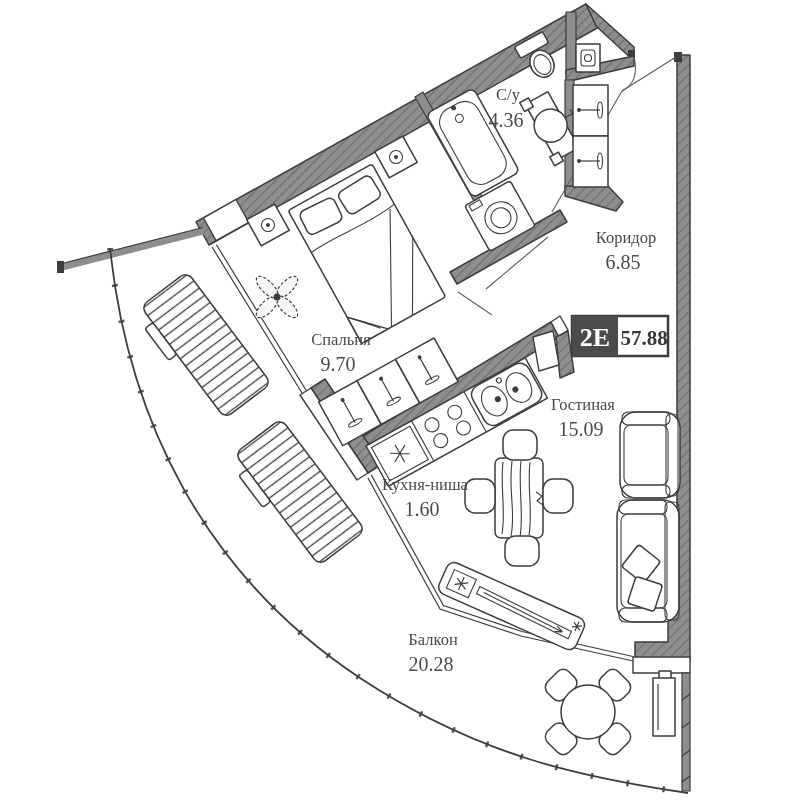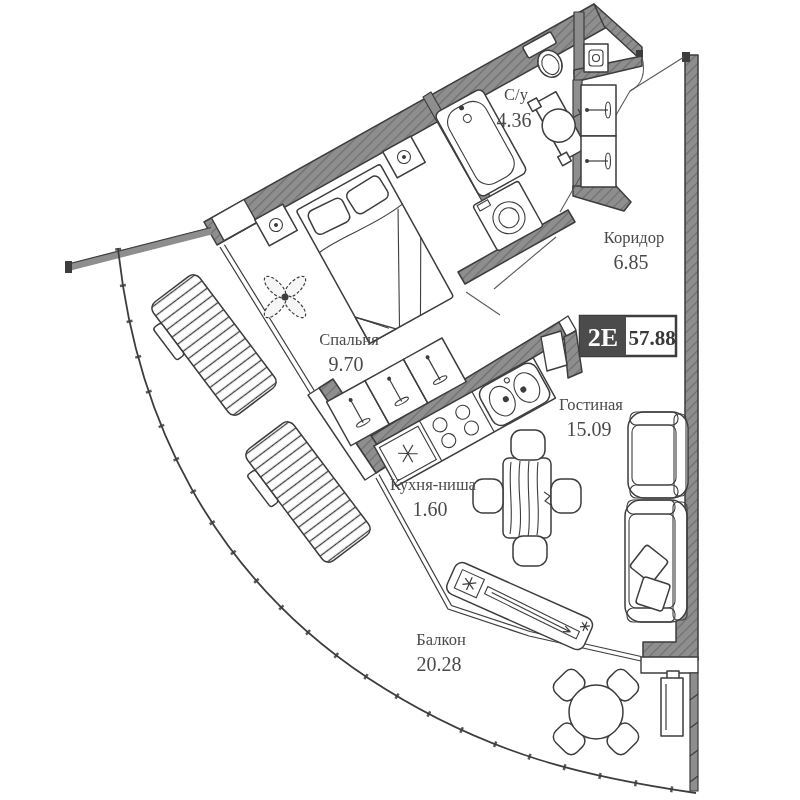--- a/index.html
+++ b/index.html
@@ -1,20 +1,20 @@
 <!DOCTYPE html>
 <html style="--wall: #8e8e8e; --hatch: #6e6e6e; --outline: #3d3d3d; --label: #4a4a4a; --badge_bg: #4b4b4b; --badge_text: #ffffff; --paper: #ffffff;"><head>
 <meta charset="utf-8">
 <style>
   :root{
     --wall:#8e8e8e; --hatch:#6e6e6e; --outline:#3d3d3d; --label:#4a4a4a;
     --badge_bg:#4b4b4b; --badge_text:#ffffff; --paper:#ffffff;
   }
   html,body{margin:0;padding:0;background:var(--paper);}
-  .stage{width:700px;height:800px;position:relative;background:var(--paper);overflow:hidden;padding-left:8px;}
+  .stage{width:700px;height:800px;position:relative;background:var(--paper);overflow:hidden;}
   svg{display:block;}
   .wall{fill:url(#hatch);stroke:var(--outline);stroke-width:1.5;stroke-linejoin:round;}
   .wallp{fill:var(--wall);stroke:var(--outline);stroke-width:1.2;stroke-linejoin:round;}
   .win{fill:#ffffff;stroke:var(--outline);stroke-width:1.4;stroke-linejoin:round;}
   .furn{fill:#ffffff;stroke:var(--outline);stroke-width:1.5;stroke-linejoin:round;}
   .furnt{fill:none;stroke:var(--outline);stroke-width:1.1;}
   .ln{fill:none;stroke:var(--outline);stroke-width:1.2;}
   .door{fill:none;stroke:#5a5a5a;stroke-width:1.1;}
   .dark{fill:var(--outline);stroke:none;}
   .room-name{font:16.5px "Liberation Serif",serif;fill:var(--label);text-anchor:middle;}

